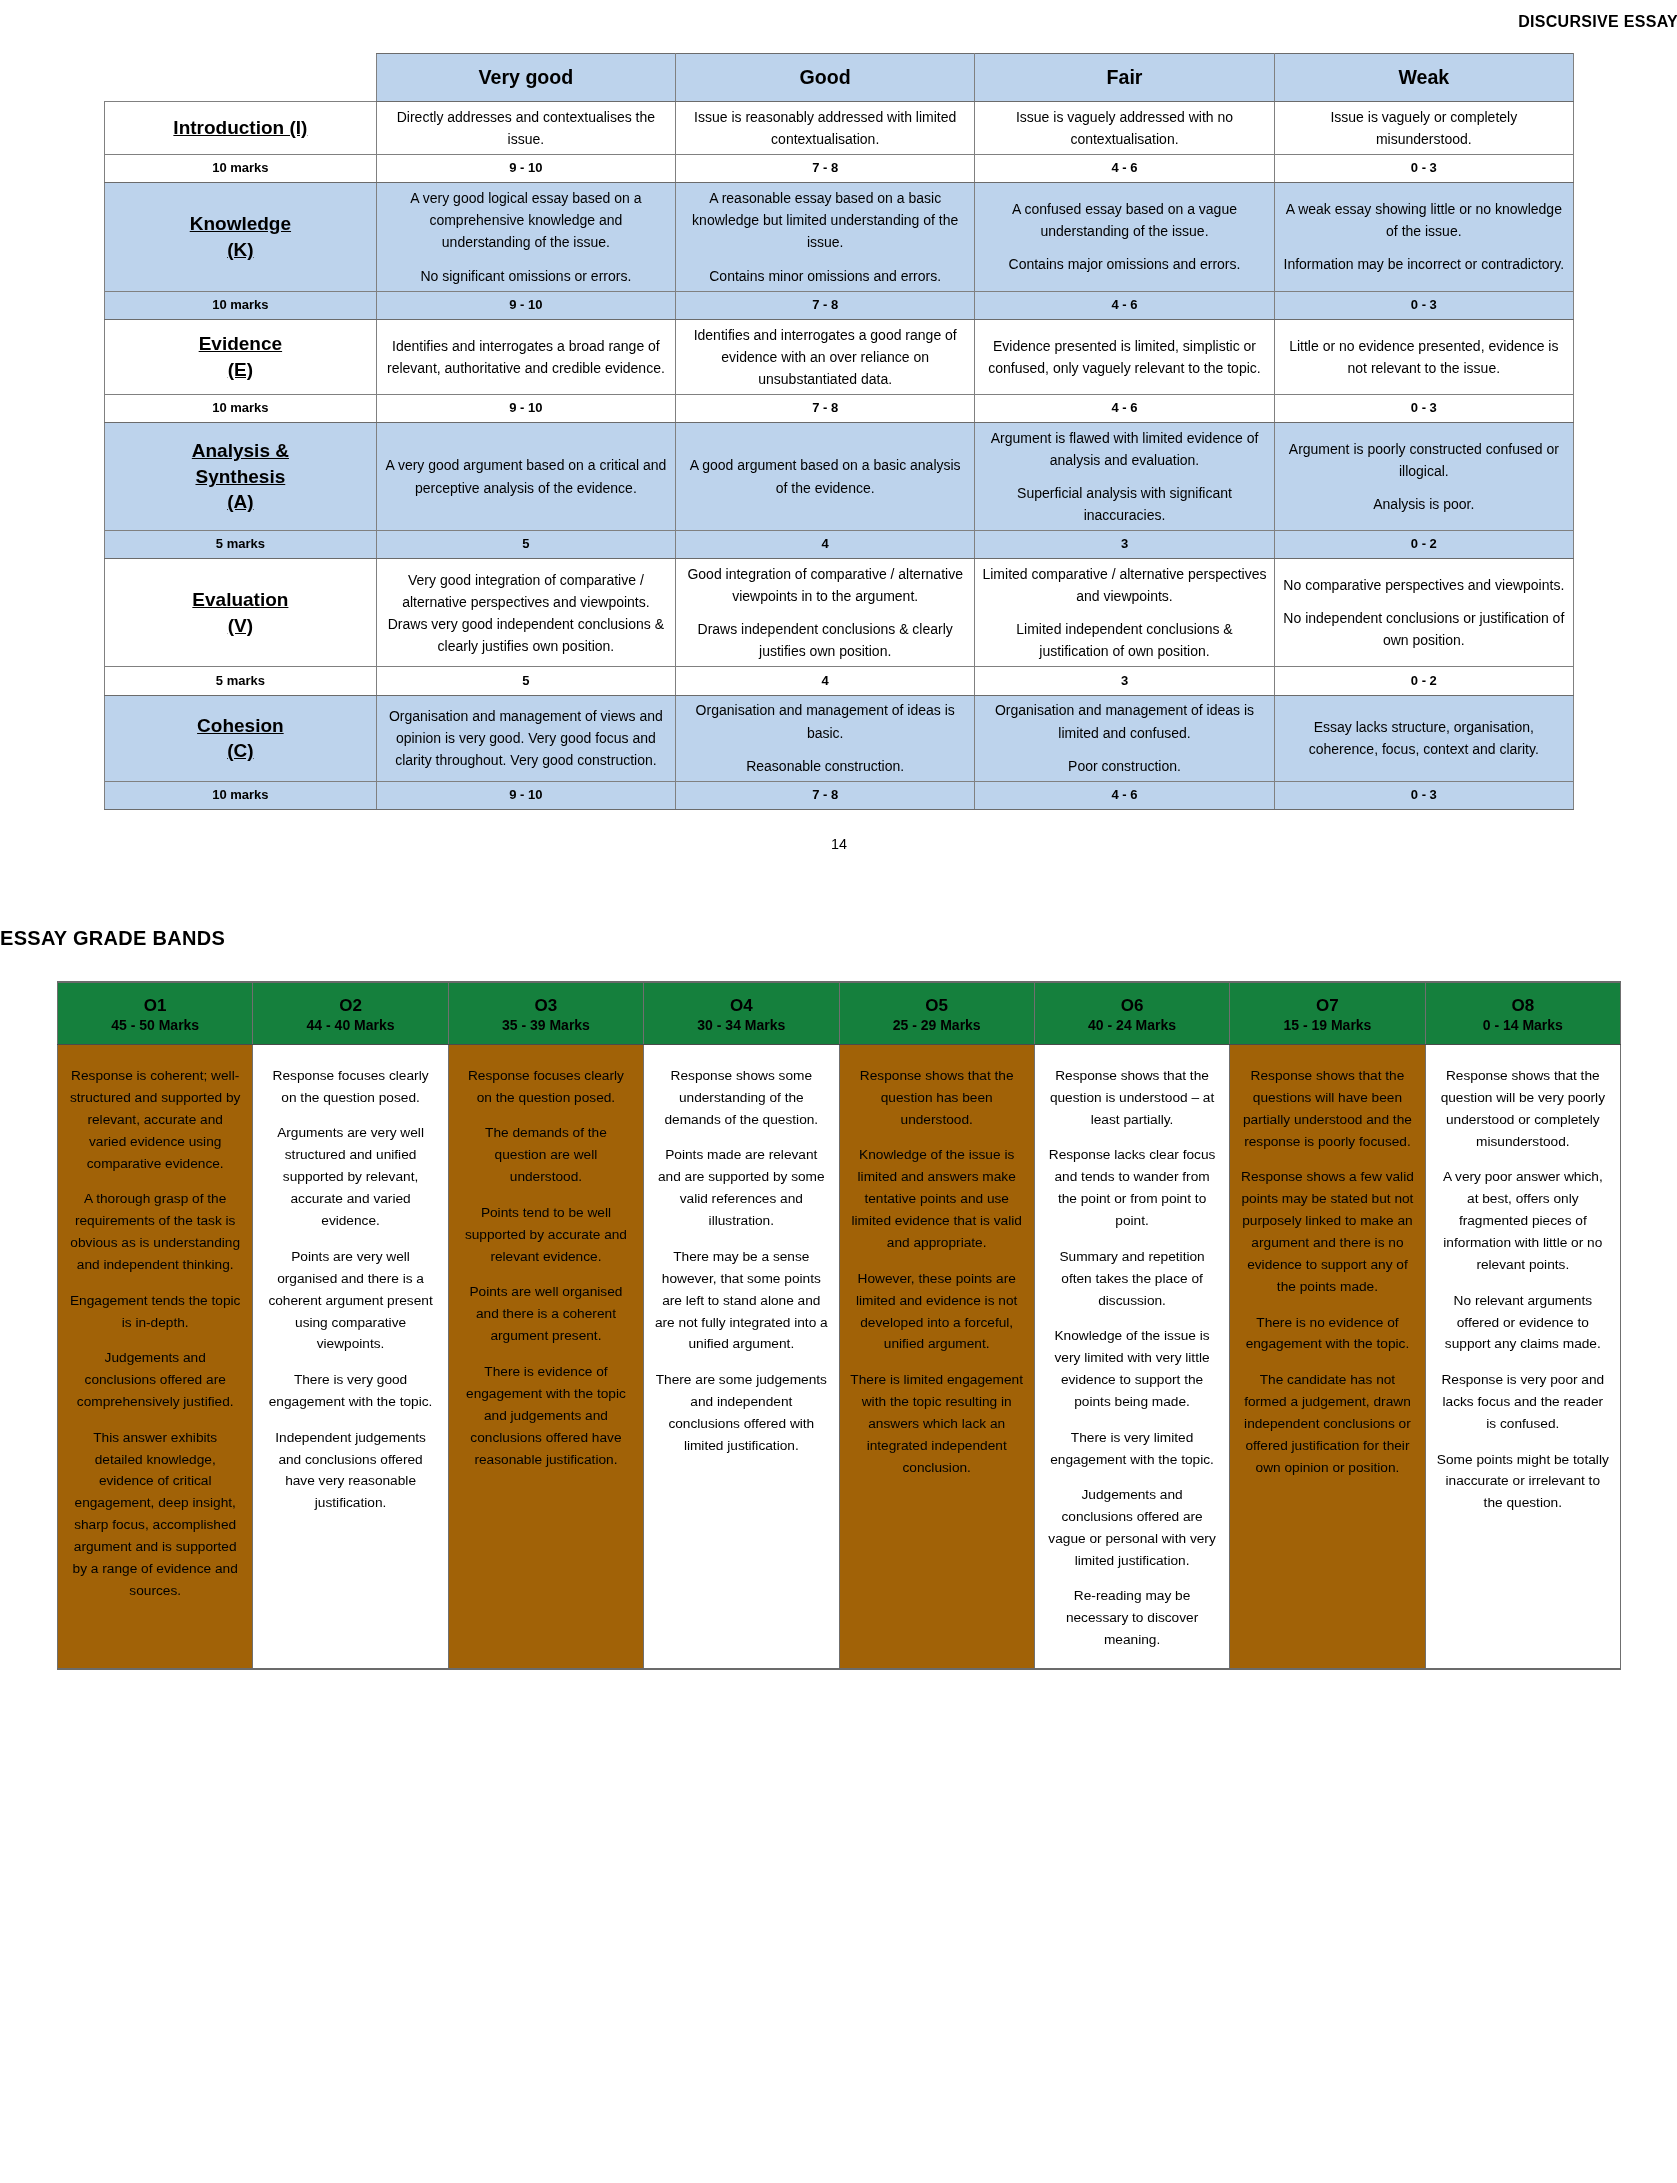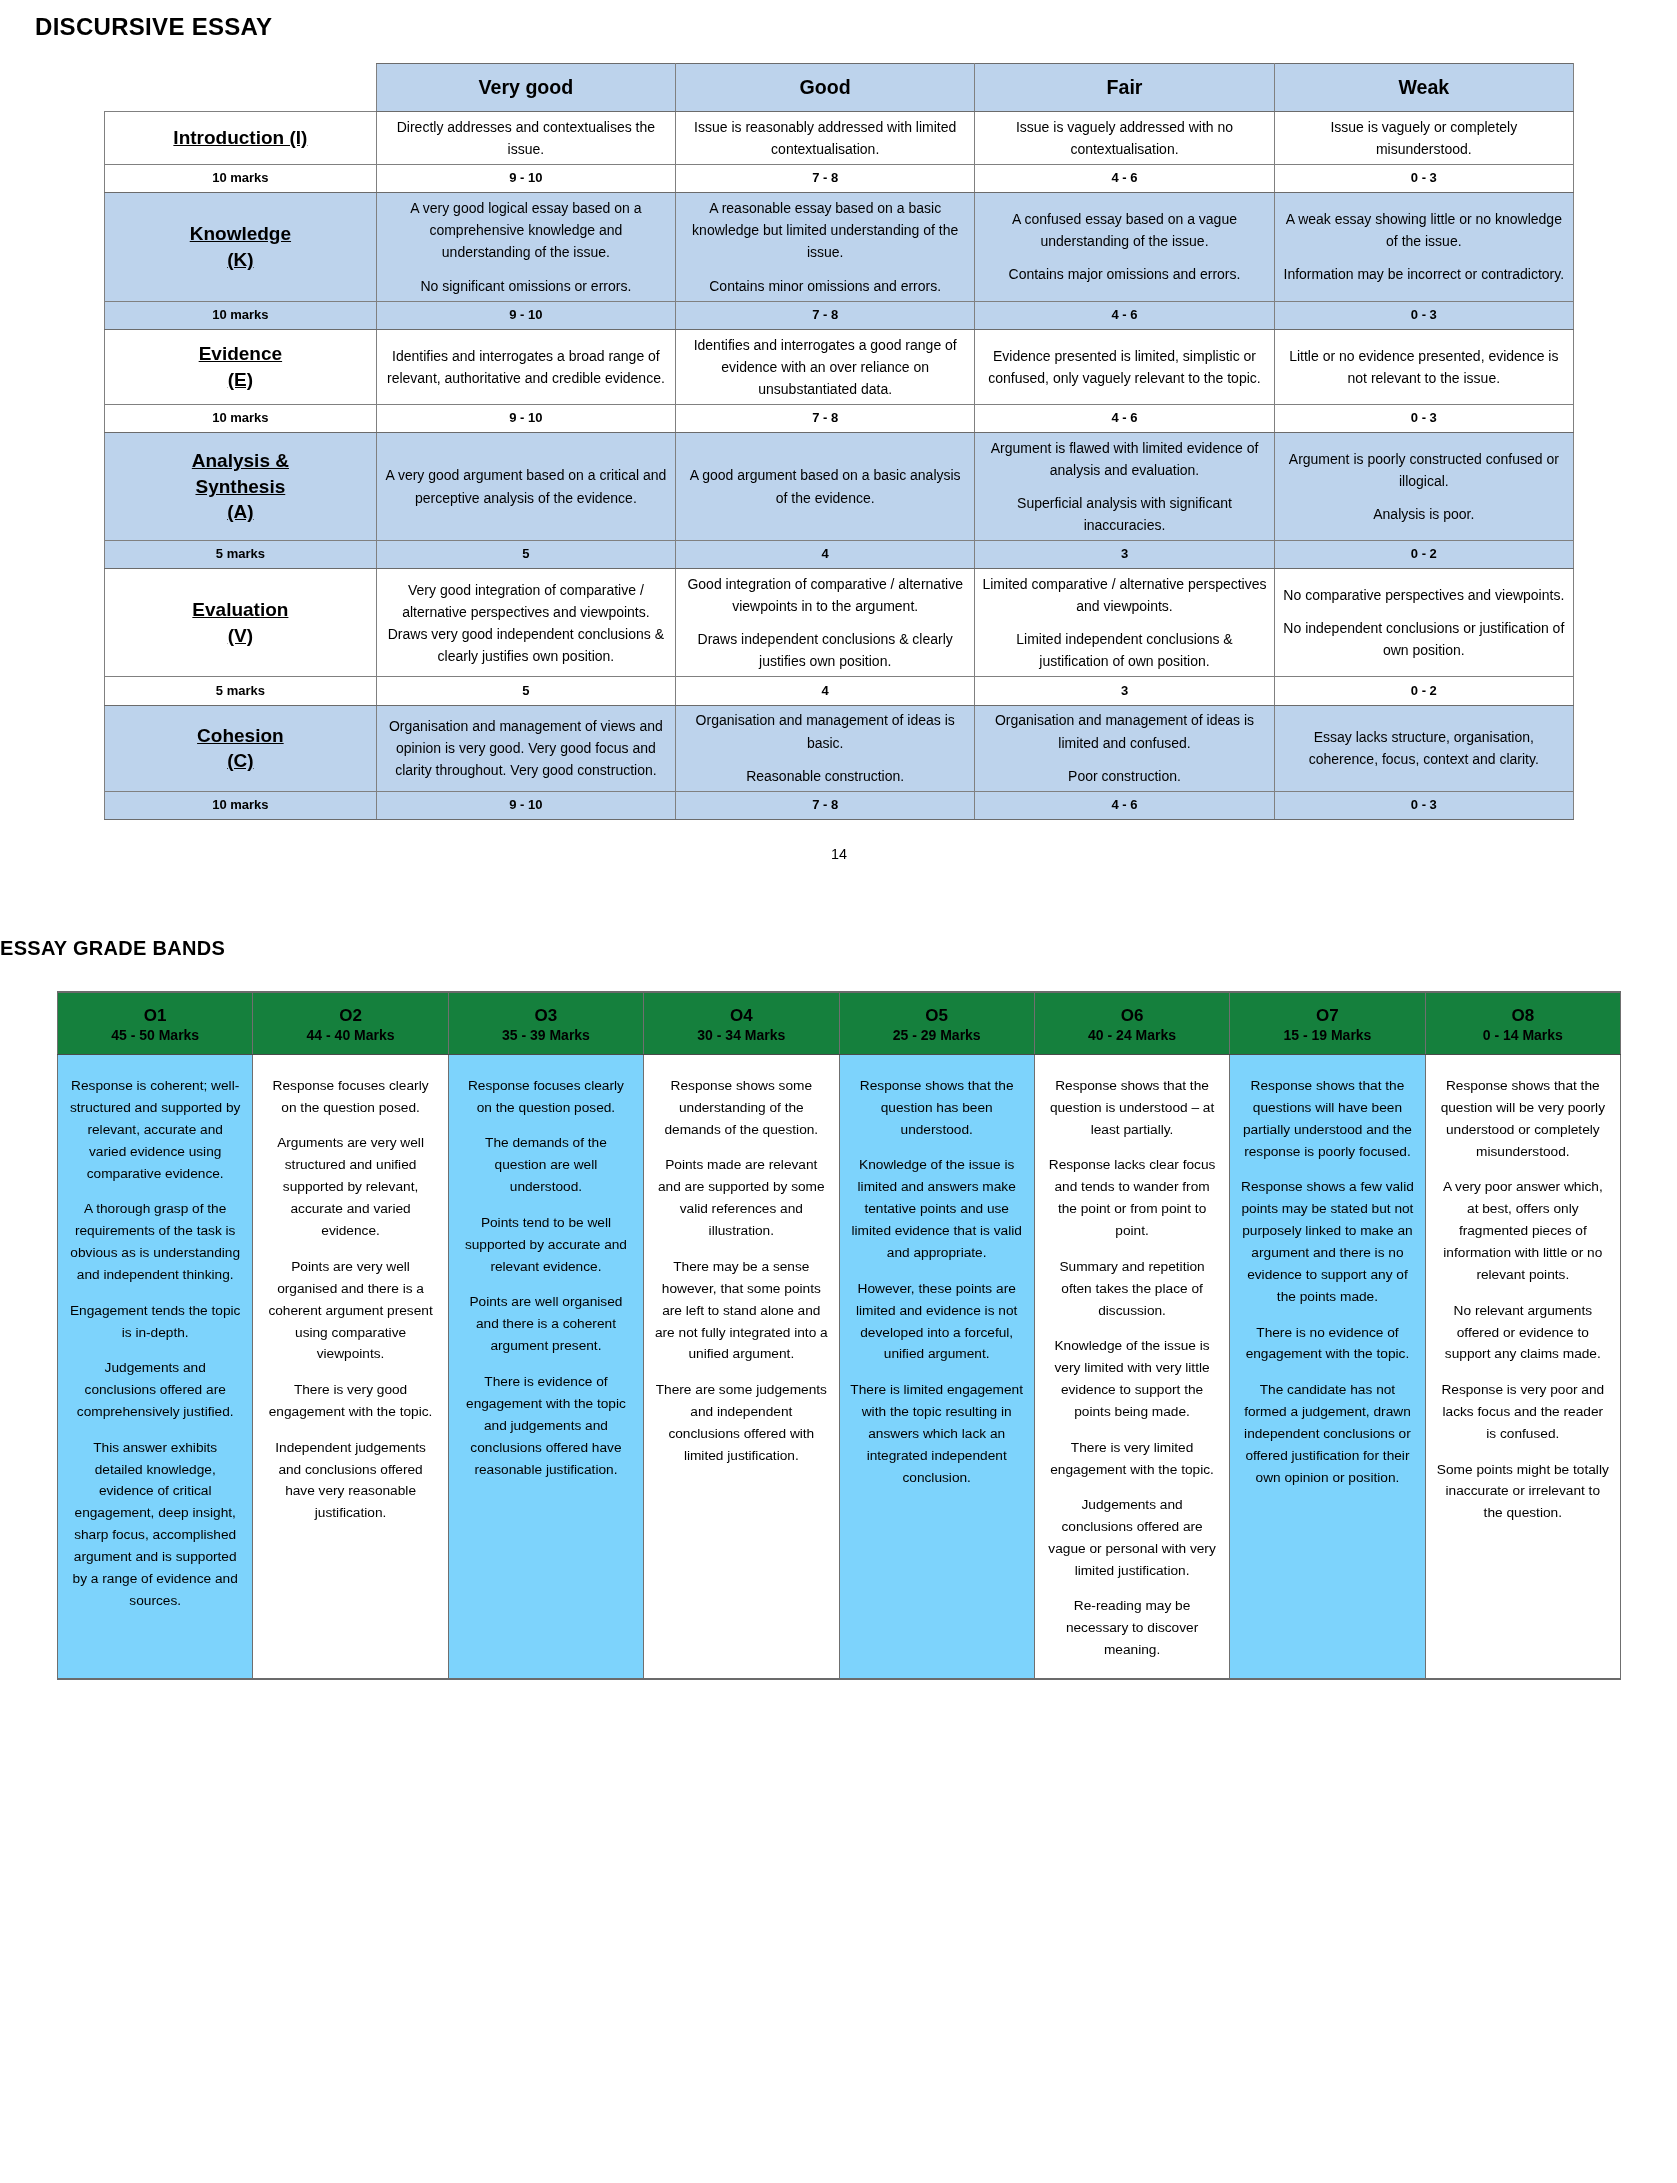--- a/index.html
+++ b/index.html
@@ -15,22 +15,22 @@
   }
   .page {
     width: 1678px;
     box-sizing: border-box;
     padding: 0;
     position: relative;
   }
 
   
   .doc-title {
-    text-align: left;
-    font-size: 24px;
+    text-align: right;
+    font-size: 16px;
     font-weight: bold;
     letter-spacing: 0.3px;
     padding-top: 13px;
     padding-bottom: 22px;
     margin-left: 35px;
   }
   .rubric-wrap {
     padding: 0 104px 0 104px;
   }
   table.rubric {
@@ -126,21 +126,21 @@
     font-size: 14px;
     font-weight: bold;
     line-height: 1.3;
   }
   table.bands td {
     padding: 19.6px 10.4px 17px 10.4px;
     font-size: 13.7px;
     line-height: 1.6;
     border-bottom: 2px solid #6b6b6b;
   }
-  td.band-shaded { background: #7dd3fc; }
+  td.band-shaded { background: #a16207; }
   td.band-plain  { background: #ffffff; }
   .band-para { margin: 0 0 13.7px 0; }
   .band-para:last-child { margin-bottom: 0; }
 </style>
 </head>
 <body>
 
 <div class="page">
 
   <div class="doc-title">DISCURSIVE ESSAY</div>

